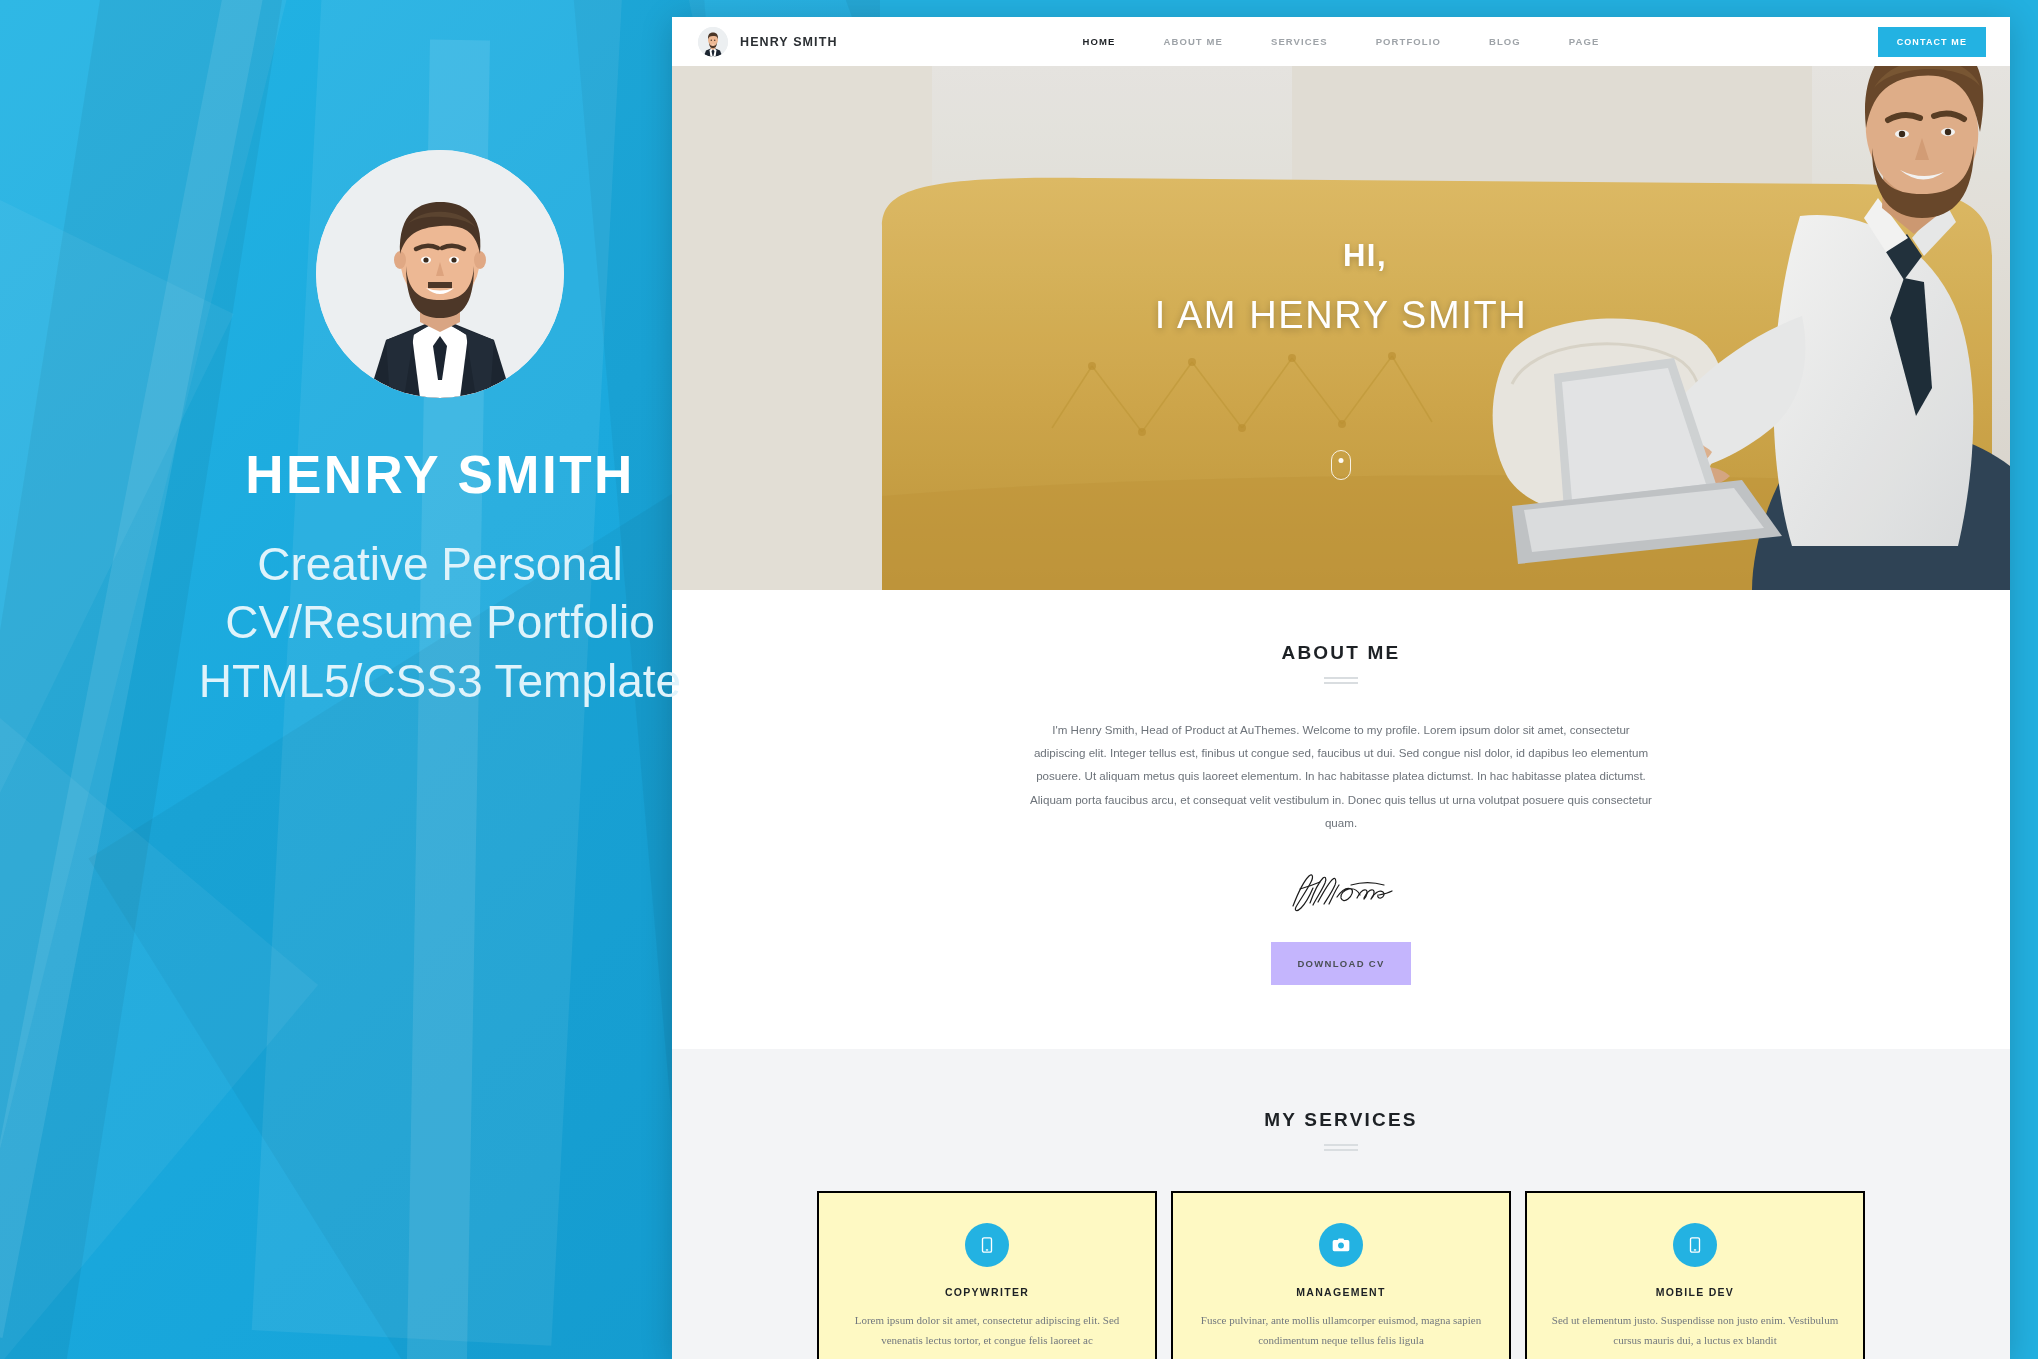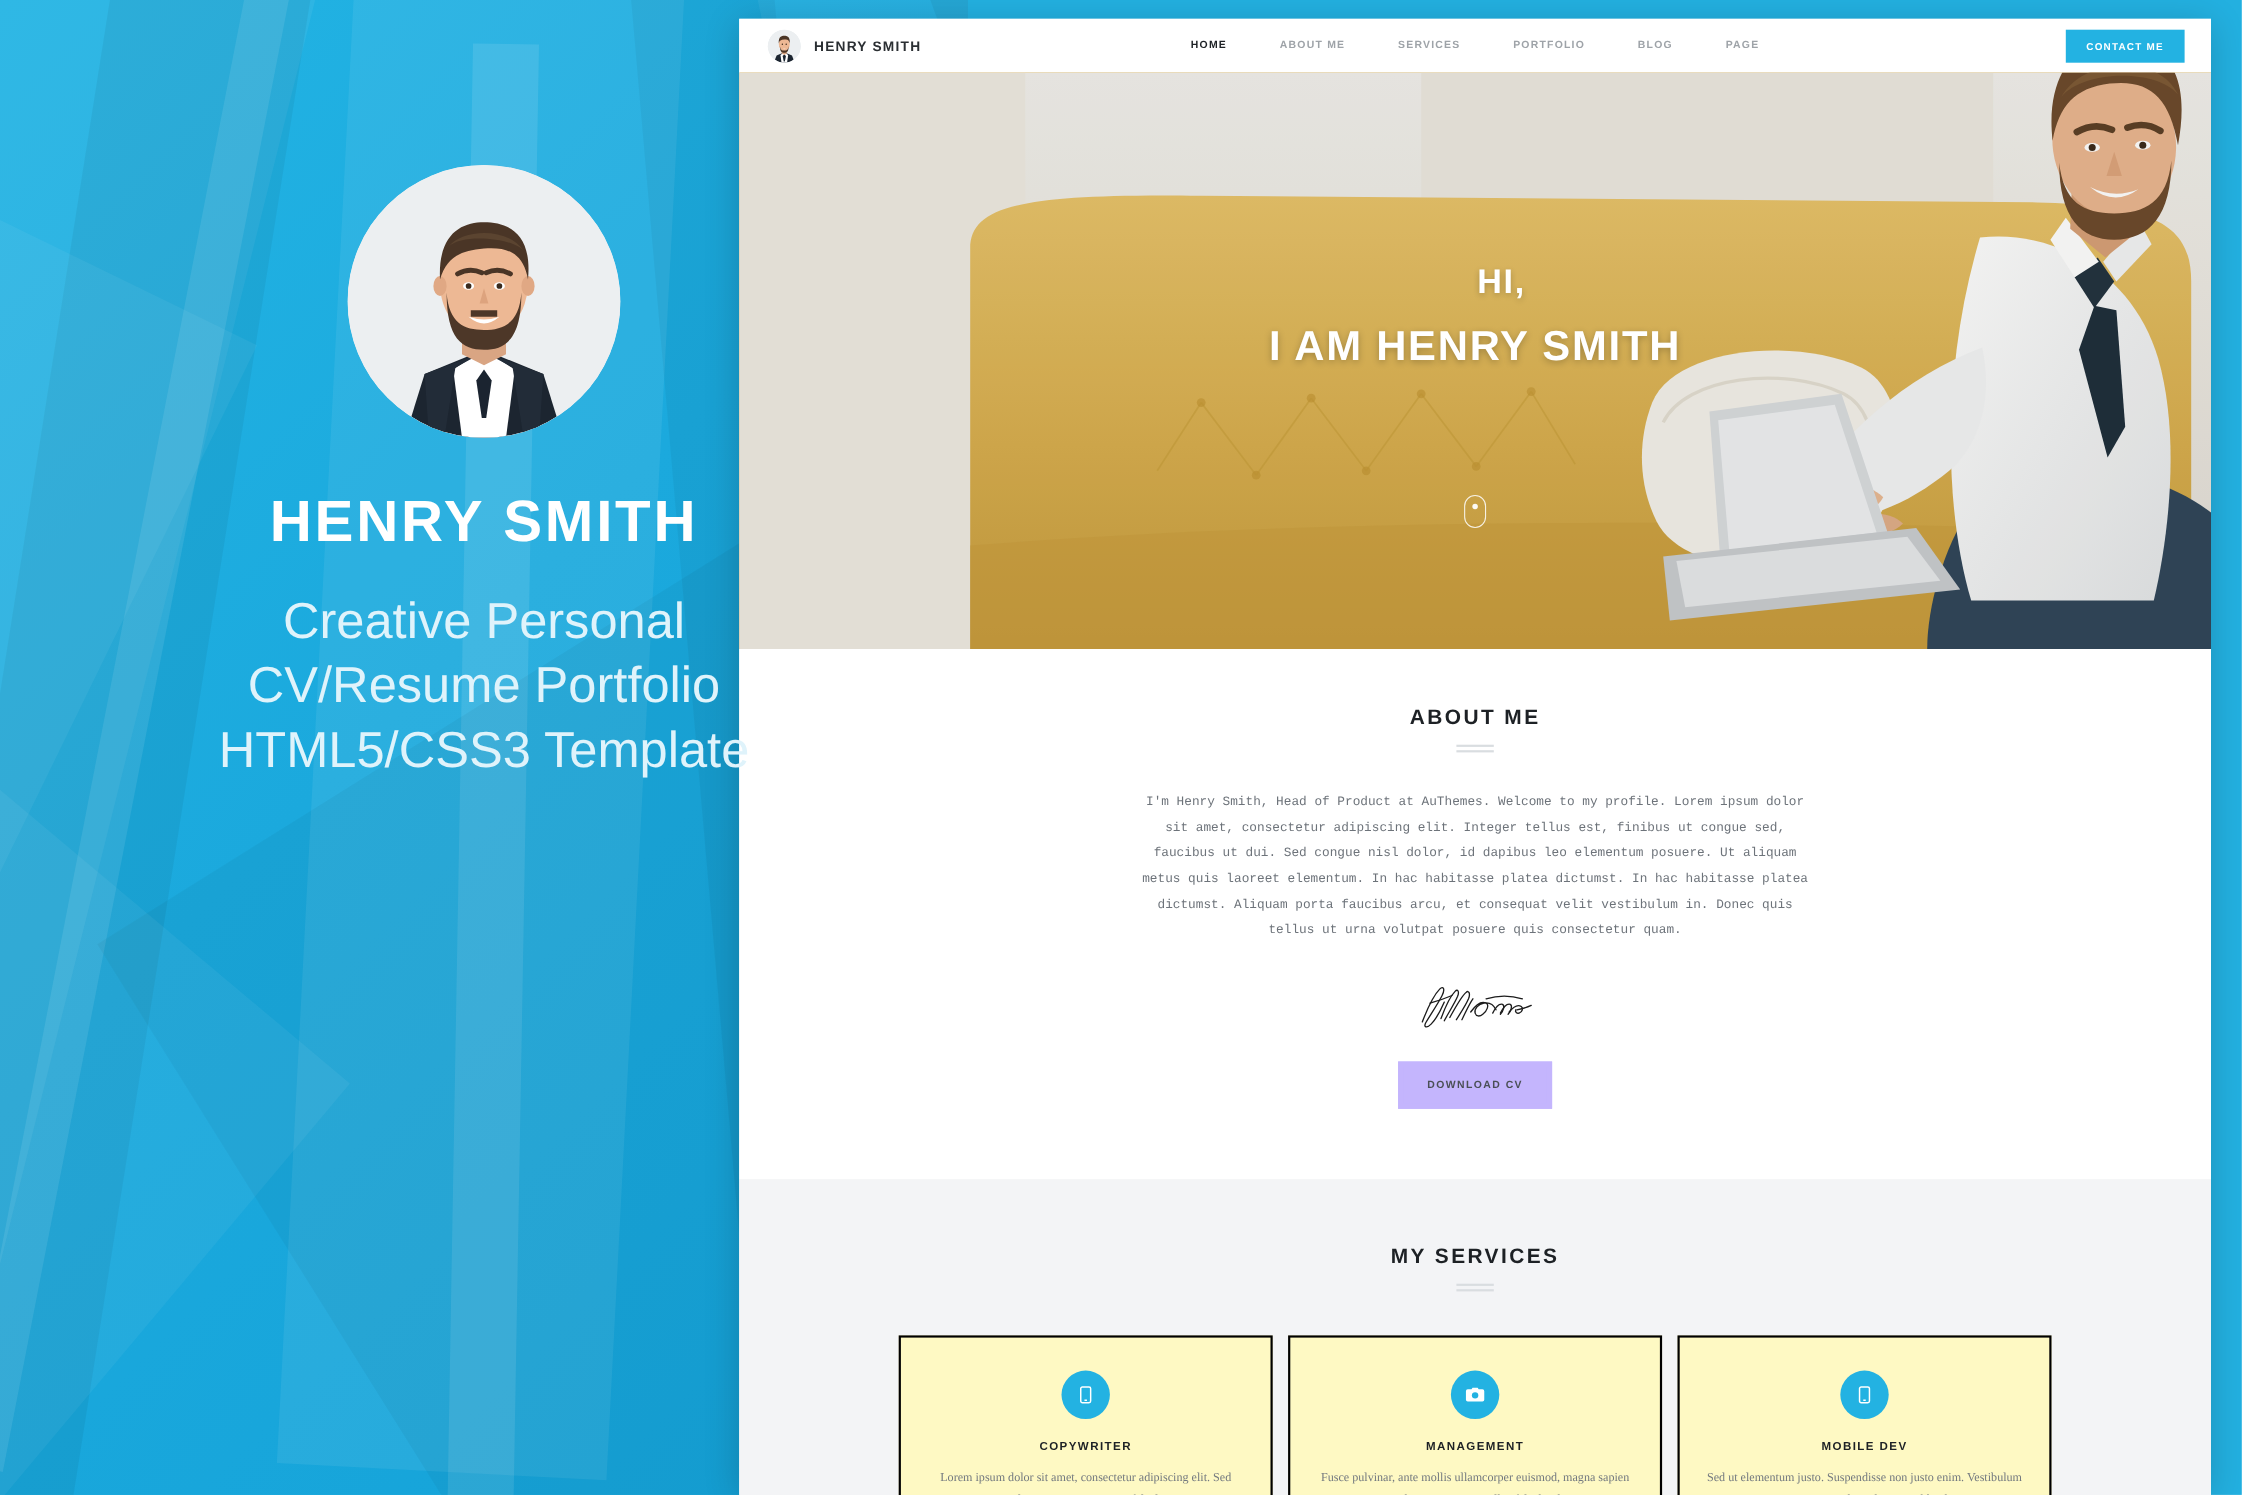--- a/index.html
+++ b/index.html
@@ -125,21 +125,21 @@
     position: absolute; left: 0; right: 0; top: 172px;
     text-align: center; color: #fff; z-index: 4;
   }
   .hero-hi {
     font-size: 31px; font-weight: 700; letter-spacing: 1.5px;
     text-shadow: 0 2px 6px rgba(0,0,0,0.22);
     padding-left: 48px;
   }
   .hero-name {
     margin-top: 20px;
-    font-size: 38px; font-weight: 700; letter-spacing: 1.6px;
+    font-size: 38px; font-weight: 400; letter-spacing: 1.6px;
     text-shadow: 0 2px 7px rgba(0,0,0,0.25);
   }
   .scroll-mouse {
     position: absolute; left: 50%; bottom: 110px; transform: translateX(-50%);
     width: 20px; height: 30px; border: 1.6px solid rgba(255,255,255,0.85);
     border-radius: 11px; z-index: 5; cursor: pointer;
   }
   .scroll-mouse::after {
     content: ""; position: absolute; left: 50%; top: 7px;
     transform: translateX(-50%);
@@ -155,21 +155,21 @@
   .sec-rule {
     width: 34px; margin: 13px auto 0;
     display: flex; flex-direction: column; gap: 3px; align-items: center;
   }
   .sec-rule span { display: block; height: 2px; background: #d9dde0; }
   .sec-rule span:nth-child(1) { width: 34px; }
   .sec-rule span:nth-child(2) { width: 34px; }
   .about-text {
     margin: 34px auto 0; width: 626px;
     font-size: 11.6px; line-height: 2.0; color: #6d737a;
-    font-family: Liberation Mono, monospace;
+    font-family: Liberation Sans, sans-serif;
   }
   .signature { margin: 32px auto 0; width: 120px; height: 52px; }
   .signature svg { width: 100%; height: 100%; display: block; }
   .dl-btn {
     margin: 24px auto 0; display: inline-block;
     border: 5px solid #c4b5fd; background: #c4b5fd;
     font-size: 9.5px; font-weight: 700; letter-spacing: 1.3px;
     color: #4a4f55; padding: 11px 21px; cursor: pointer;
   }
   .about-pad { height: 64px; }

